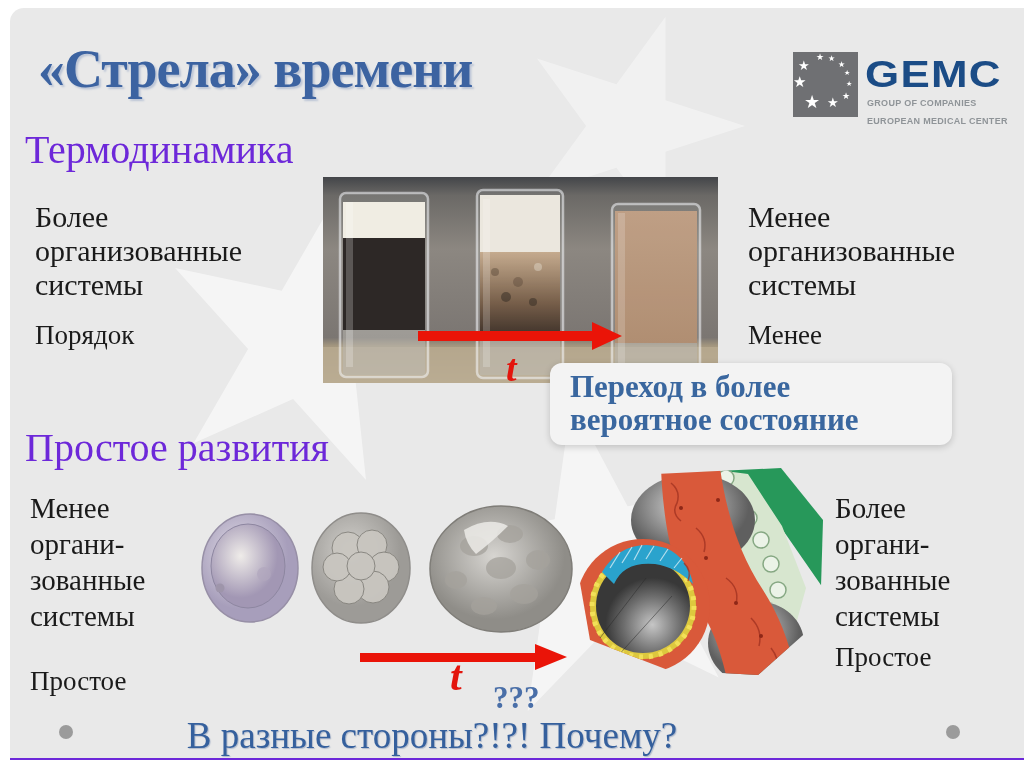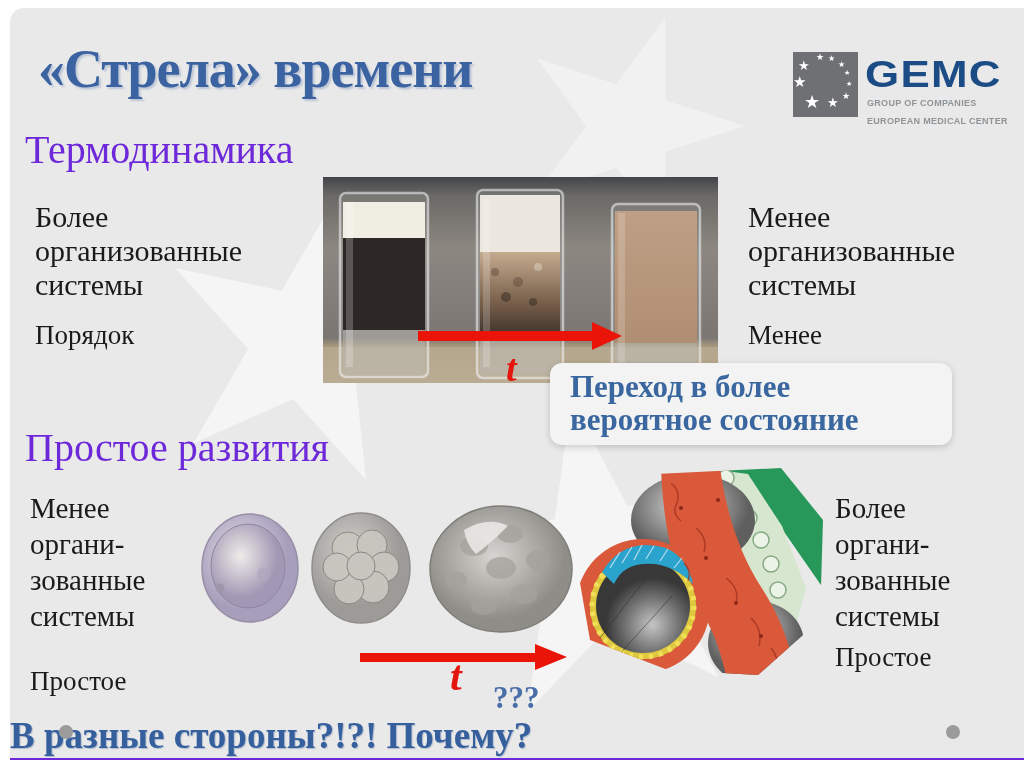--- a/index.html
+++ b/index.html
@@ -24,21 +24,21 @@
              transform:scaleX(1.22);transform-origin:left top;letter-spacing:1px;}
   .logo-sub{color:#8f9498;font-size:9px;letter-spacing:0.3px;font-weight:bold;}
   
   #callout-box{left:540px;top:355px;width:402px;height:82px;background:#f3f3f3;border-radius:12px;
                box-shadow:0 2px 7px rgba(0,0,0,0.18);}
   #callout-text{left:20px;top:7px;font-size:31px;font-weight:bold;line-height:33px;color:#3a679f;}
   .t-label{color:#e3150d;font-style:italic;font-weight:bold;}
   #thermo-t{left:496px;top:338px;font-size:38px;}
   #bio-t{left:440px;top:644px;font-size:42px;}
   #bio-question{left:483px;top:672px;font-size:31px;font-weight:bold;color:#4a6fa8;}
-  #footer-text{left:0;top:706px;width:844px;text-align:left;font-size:37px;font-weight:bold;
+  #footer-text{left:0;top:706px;width:844px;text-align:center;font-size:37px;font-weight:normal;
                color:#35609d;text-shadow:1px 1px 1px #b0bacc;}
   .nav-dot{width:14px;height:14px;border-radius:50%;background:#9b9b9b;}
 </style>
 </head>
 <body>
 
 <div id="slide">
 
   <svg class="abs" style="left:0;top:0;" width="1014" height="750" viewBox="0 0 1014 750">
     <g fill="#ffffff">

